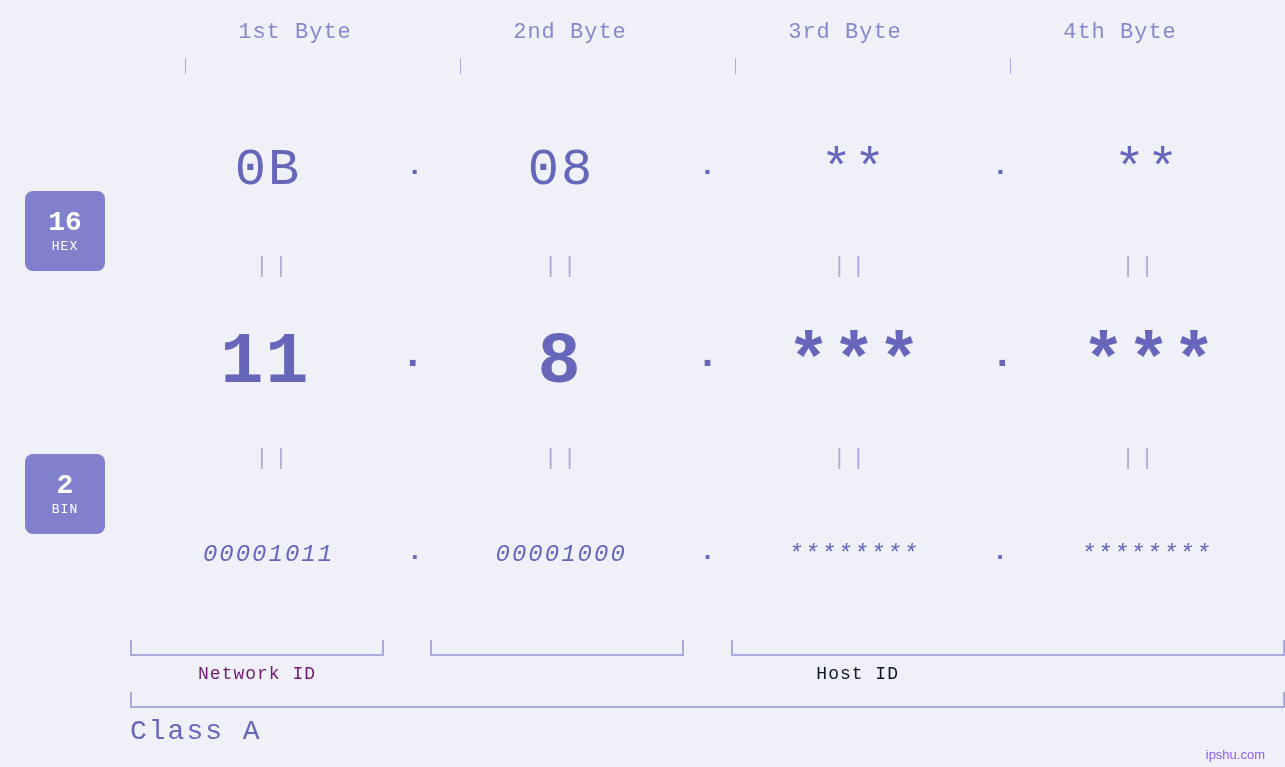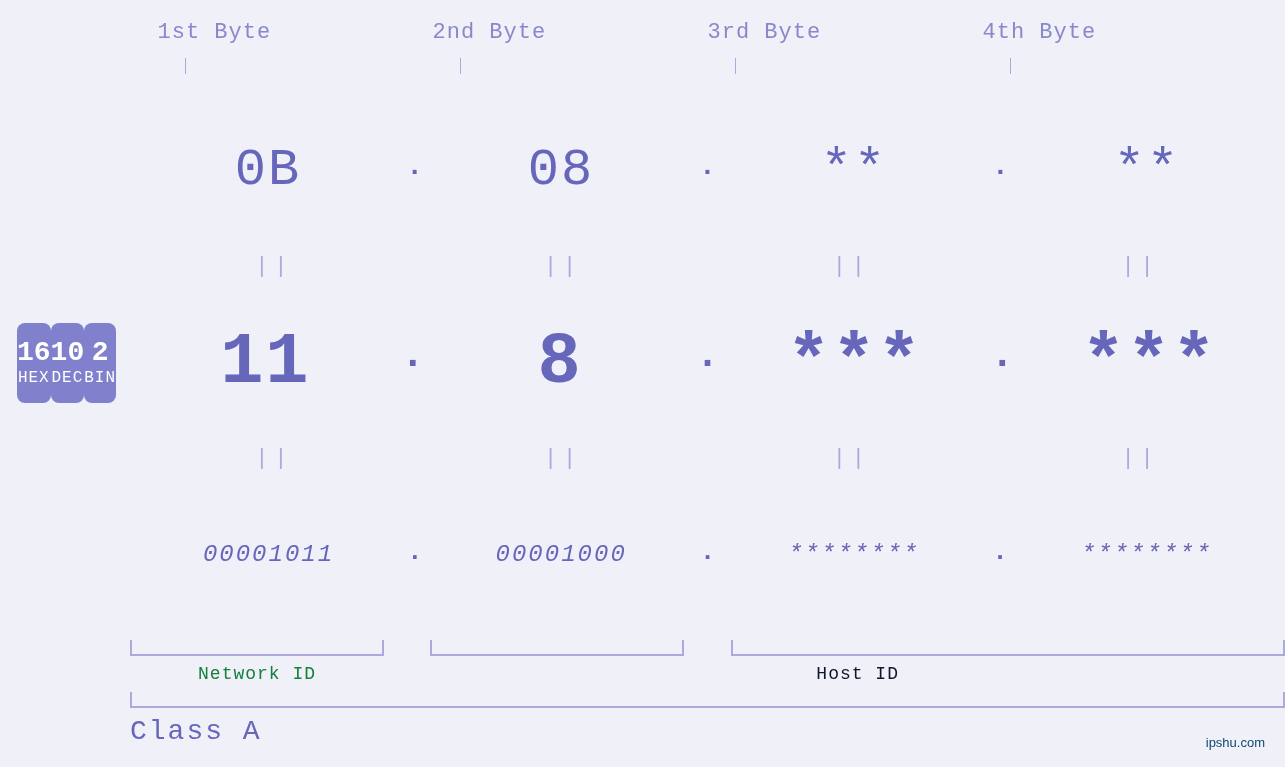--- a/index.html
+++ b/index.html
@@ -25,21 +25,21 @@
     
     .byte-headers {
       display: flex;
       width: 1100px;
       margin-left: 130px;
       margin-bottom: 10px;
     }
 
     .byte-header {
       flex: 1;
-      text-align: left;
+      text-align: center;
       color: #8888cc;
       font-size: 22px;
       letter-spacing: 1px;
     }
 
     
     .bracket-row {
       display: flex;
       width: 1100px;
       margin-left: 130px;
@@ -59,21 +59,21 @@
     .content-area {
       display: flex;
       width: 1285px;
       flex: 1;
     }
 
     
     .labels-col {
       width: 130px;
       display: flex;
-      flex-direction: row;
+      flex-direction: column;
       align-items: center;
       justify-content: space-around;
       padding: 10px 17px;
     }
 
     .base-badge {
       width: 80px;
       height: 80px;
       background-color: #8080cc;
       border-radius: 8px;
@@ -84,21 +84,21 @@
       color: white;
     }
 
     .base-number {
       font-size: 28px;
       font-weight: bold;
       line-height: 1.1;
     }
 
     .base-name {
-      font-size: 16px;
+      font-size: 13px;
       letter-spacing: 1px;
     }
 
     
     .values-grid {
       flex: 1;
       display: flex;
       flex-direction: column;
     }
 
@@ -180,23 +180,23 @@
 
     .equals-sign {
       color: #aaaadd;
       font-size: 22px;
       letter-spacing: 6px;
     }
 
     
     .watermark {
       position: absolute;
-      bottom: 17px;
+      bottom: 5px;
       right: 20px;
-      color: #0c4a6e;
+      color: #8b5cf6;
       font-size: 13px;
       font-family: sans-serif;
     }
   </style>
 </head>
 <body>
 
 <div class="main-container">
 
   <div class="byte-headers">
@@ -230,24 +230,20 @@
   </div>
 
   <div class="content-area">
 
     <div class="labels-col">
       <div class="base-badge">
         <span class="base-number">16</span>
         <span class="base-name">HEX</span>
       </div>
       <div class="base-badge">
-        <span class="base-number">10</span>
-        <span class="base-name">DEC</span>
-      </div>
-      <div class="base-badge">
         <span class="base-number">2</span>
         <span class="base-name">BIN</span>
       </div>
     </div>
 
     <div class="values-grid">
 
       <div class="value-row">
         <div class="byte-cell">
           <span class="byte-value hex-value">0B</span>
@@ -341,21 +337,21 @@
 
       <div style="width:22%; border-bottom:2px solid #aaaadd; border-left:2px solid #aaaadd; border-right:2px solid #aaaadd; height:16px;"></div>
       <div style="width:4%;"></div>
 
       <div style="width:22%; border-bottom:2px solid #aaaadd; border-left:2px solid #aaaadd; border-right:2px solid #aaaadd; height:16px;"></div>
       <div style="width:4%;"></div>
       <div style="flex:1; border-bottom:2px solid #aaaadd; border-left:2px solid #aaaadd; border-right:2px solid #aaaadd; height:16px;"></div>
     </div>
 
     <div style="display:flex; margin-top:6px;">
-      <div style="width:22%; text-align:center; color:#15803d; font-size:18px; letter-spacing:1px; font-family:'Courier New',monospace;">Network ID</div>
+      <div style="width:22%; text-align:center; color:#701a75; font-size:18px; letter-spacing:1px; font-family:'Courier New',monospace;">Network ID</div>
       <div style="width:4%;"></div>
       <div style="flex:1; text-align:center; color:#0f172a; font-size:18px; letter-spacing:1px; font-family:'Courier New',monospace;">Host ID</div>
     </div>
 
     <div style="width:100%; border-bottom:2px solid #aaaadd; border-left:2px solid #aaaadd; border-right:2px solid #aaaadd; height:16px; margin-top:8px;"></div>
 
     <div style="text-align:left; margin-top:8px;">
       <span style="color:#6666bb; font-size:28px; letter-spacing:2px; font-family:'Courier New',monospace;">Class A</span>
     </div>
 

